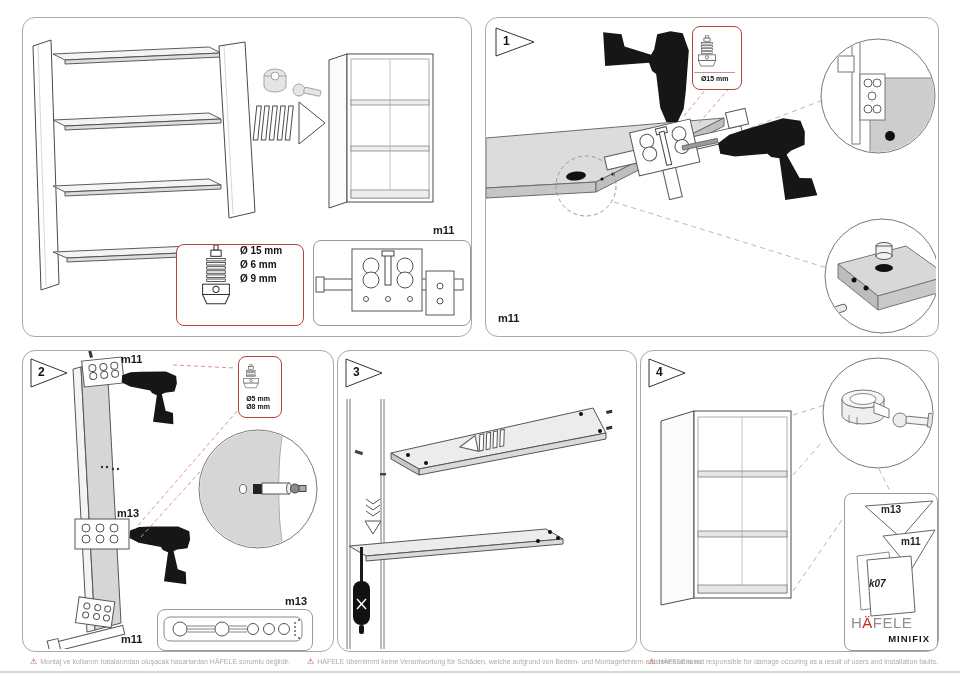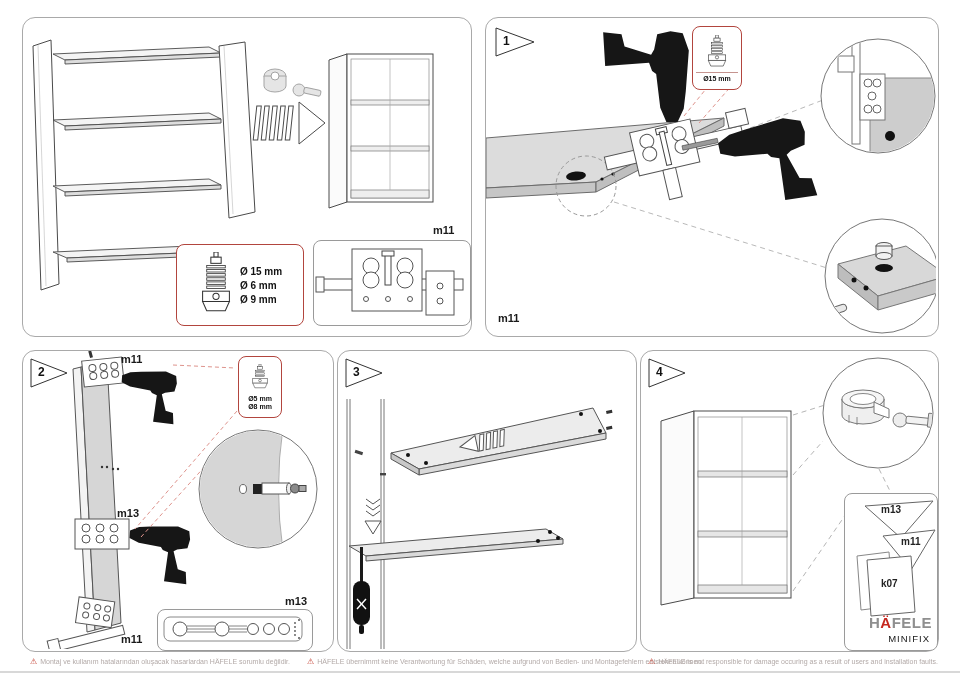--- a/index.html
+++ b/index.html
@@ -3,33 +3,33 @@
 <meta charset="utf-8">
 <style>
   html,body{margin:0;padding:0;background:#fff;}
   .sheet{position:relative;width:960px;height:676px;background:#fff;overflow:hidden;
          font-family:"Liberation Sans", sans-serif;color:#222;}
   .panel{position:absolute;border:1.4px solid #a9a9a9;border-radius:13px;background:#fff;}
   .scene{position:absolute;left:0;top:0;}
   .stepnum{position:absolute;font-weight:bold;font-size:12px;color:#111;}
   .lbl{position:absolute;font-weight:bold;font-size:11px;color:#1a1a1a;white-space:nowrap;}
   .redbox{position:absolute;border:1.6px solid #b2453e;border-radius:8px;background:#fff;
-          display:flex;align-items:center;justify-content:center;}
+          display:flex;justify-content:center;}
   .graybox{position:absolute;border:1.1px solid #9a9a9a;border-radius:8px;background:#fff;}
   .bitcol{display:flex;flex-direction:column;gap:3px;margin-left:6px;}
   .bitcol span{font-weight:bold;font-size:10px;color:#111;white-space:nowrap;}
   .vredbox{flex-direction:column;gap:1px;padding:2px 1px;}
   .vredbox .cap{font-weight:bold;font-size:7px;color:#111;border-top:1px solid #c5948f;
                 padding-top:2px;width:90%;text-align:center;white-space:nowrap;}
   .partsbox{position:absolute;border:1.1px solid #9a9a9a;border-radius:8px;background:#fff;}
   .sheetlbl{position:absolute;font-size:10px;font-weight:600;color:#222;}
-  .brand{position:absolute;left:24px;top:120px;font-size:15px;font-weight:bold;
+  .brand{position:absolute;left:6px;top:120px;font-size:15px;font-weight:normal;
          color:#8f8f8f;letter-spacing:.5px;}
   .brand .uml{color:#c5271f;}
-  .minifix{position:absolute;right:7px;top:139px;font-size:9.5px;font-weight:normal;
+  .minifix{position:absolute;right:7px;top:139px;font-size:9.5px;font-weight:bold;
            color:#151515;letter-spacing:1px;}
   .footer{position:absolute;left:0;top:654px;width:960px;height:16px;}
   .warn{position:absolute;font-size:7px;color:#b3aaa8;white-space:nowrap;top:3px;}
   .warn .tri{color:#c0392b;font-size:8px;margin-right:3px;font-style:normal;}
   .botrule{position:absolute;left:0;top:671px;width:960px;height:2px;background:#d8d8d8;}
 </style>
 </head>
 <body>
 
 <div class="sheet">
@@ -460,21 +460,21 @@
 
     <div class="partsbox" style="left:203px;top:142px;width:92px;height:156px;">
       <svg width="92" height="156" viewBox="0 0 92 156" style="position:absolute;left:0;top:0;">
         <polygon points="20,12 88,7 56,44" fill="#fff" stroke="#666"></polygon>
         <polygon points="38,42 90,36 66,76" fill="#fff" stroke="#666"></polygon>
         <polygon points="12,62 44,58 48,112 16,116" fill="#fff" stroke="#888"></polygon>
         <polygon points="22,66 66,62 70,118 26,122" fill="#fff" stroke="#666"></polygon>
       </svg>
       <span class="sheetlbl" style="left:36px;top:10px;">m13</span>
       <span class="sheetlbl" style="left:56px;top:42px;">m11</span>
-      <span class="sheetlbl" style="left:36px;top:84px;">k07</span>
+      <span class="sheetlbl" style="left:24px;top:84px;font-style:italic;">k07</span>
       <div class="brand"><span>H</span><span class="uml">Ä</span><span>FELE</span></div>
       <div class="minifix">MINIFIX</div>
     </div>
   </section>
 
   <div class="footer">
     <span class="warn" style="left:30px;"><i class="tri">⚠</i><span>Montaj ve kullanım hatalarından oluşacak hasarlardan HÄFELE sorumlu değildir.</span></span>
     <span class="warn" style="left:307px;"><i class="tri">⚠</i><span>HÄFELE übernimmt keine Verantwortung für Schäden, welche aufgrund von Bedien- und Montagefehlern entstehen können.</span></span>
     <span class="warn" style="left:648px;"><i class="tri">⚠</i><span>HÄFELE is not responsible for damage occuring as a result of users and installation faults.</span></span>
   </div>

